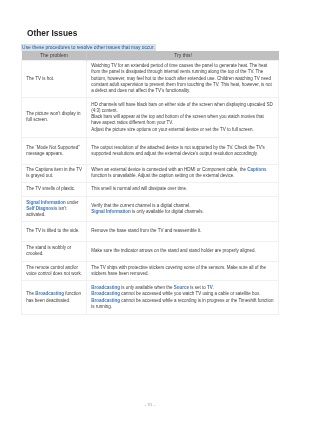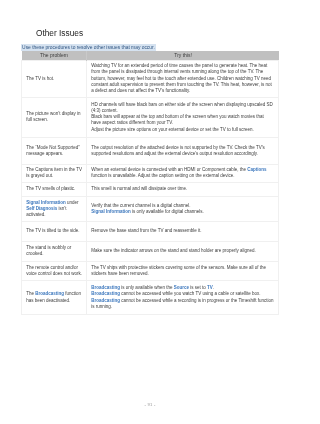--- a/index.html
+++ b/index.html
@@ -1,18 +1,18 @@
 <!DOCTYPE html>
 <html><head>
 <meta charset="utf-8">
 <style>
   html,body{margin:0;padding:0;background:#ffffff;}
   body{width:300px;height:424px;font-family:"Liberation Sans",sans-serif;}
   .page{position:relative;width:300px;height:424px;overflow:hidden;background:#fff;}
-  .title{position:absolute;left:36px;top:22.2px;font-size:8.3px;font-weight:normal;color:#1d1d1d;white-space:nowrap;}
+  .title{position:absolute;left:27px;top:22.2px;font-size:8.3px;font-weight:bold;color:#1d1d1d;white-space:nowrap;}
   .intro-wrap{position:absolute;left:21.3px;top:35px;}
   .intro{display:inline;font-size:4.9px;color:#2f5480;background:#d5e2f0;padding:1.3px 0.8px;line-height:1;}
   table.issues{position:absolute;left:21.3px;top:51.2px;width:257.2px;border-collapse:collapse;table-layout:fixed;}
   table.issues th{background:#c0c0c0;font-size:5px;font-weight:normal;color:#3c3c3c;text-align:center;height:8.4px;padding:0;border:none;line-height:8.4px;box-sizing:border-box;overflow:hidden;}
   table.issues th.col-problem{border-right:0.6px solid #c9c9c9;}
   table.issues td{font-size:4.5px;color:#3c3c3c;vertical-align:middle;padding:0 4px;line-height:6.2px;border-top:0.6px solid #f0f0f0;}
   table.issues col.cg1{width:64.9px;}
   table.issues col.cg2{width:192.3px;}
   table.issues td.col-problem{border-left:0.6px solid #f0f0f0;border-right:0.6px solid #f0f0f0;}
   table.issues td.col-solution{border-right:0.6px solid #f0f0f0;}

